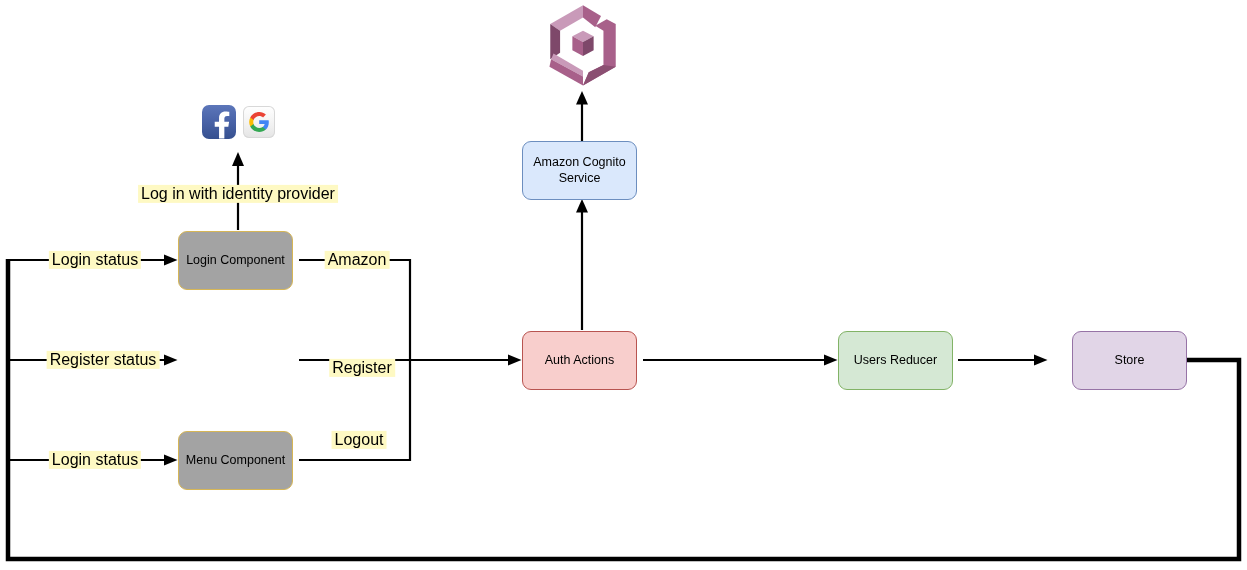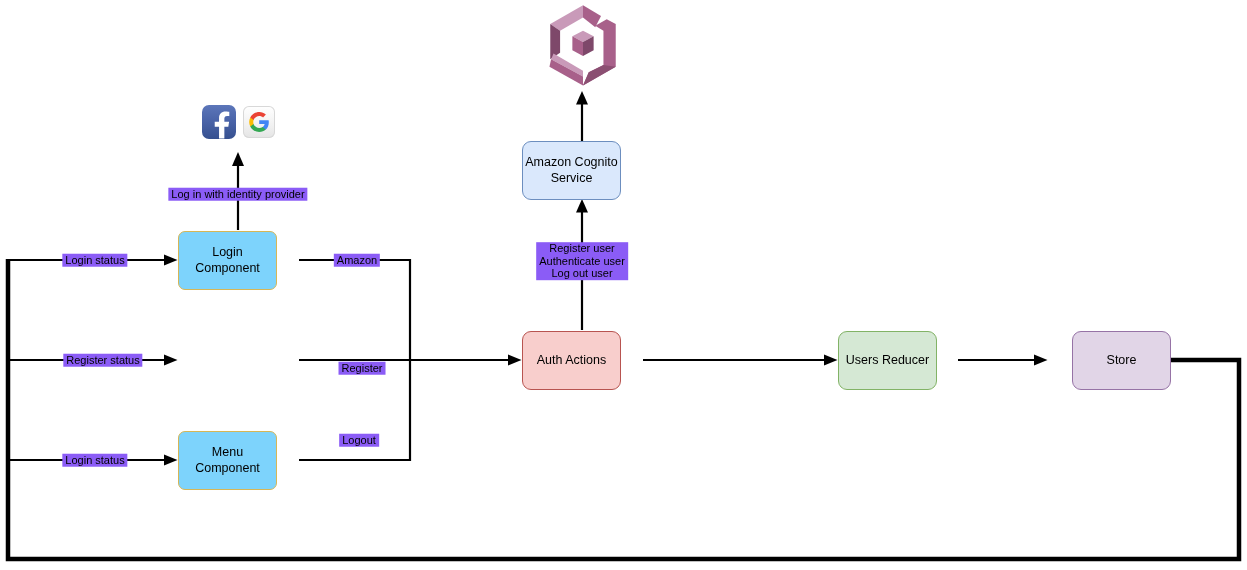--- a/index.html
+++ b/index.html
@@ -3,40 +3,40 @@
 <meta charset="utf-8">
 <style>
   html,body{margin:0;padding:0;background:#ffffff;}
   #canvas{
     position:relative;width:1247px;height:570px;background:#ffffff;
     font-family:"Liberation Sans","DejaVu Sans",sans-serif;color:#000;
     overflow:hidden;
   }
   #wires{position:absolute;left:0;top:0;z-index:1;}
   .node{
-    position:absolute;width:99px;height:59px;z-index:3;
+    position:absolute;width:115px;height:59px;z-index:3;
     border-radius:9px;border:1.6px solid #000;
     display:flex;align-items:center;justify-content:center;
     text-align:center;font-size:12.5px;line-height:1.25;padding:2px;
     box-sizing:border-box;
   }
-  .n-yellow{background:#7dd3fc;border-color:#d6b656;border-radius:7px;}
+  .n-yellow{background:#a3a3a3;border-color:#d6b656;}
   .n-blue{background:#dae8fc;border-color:#6c8ebf;}
   .n-red{background:#f8cecc;border-color:#b85450;}
   .n-green{background:#d5e8d4;border-color:#82b366;}
   .n-purple{background:#e1d5e7;border-color:#9673a6;}
   .node-login{left:178px;top:231px;}
   .node-register{left:178px;top:331px;}
   .node-menu{left:178px;top:431px;}
   .node-auth{left:522px;top:331px;}
   .node-cognito{left:522px;top:141px;}
   .node-reducer{left:838px;top:331px;align-items:center;}
   .node-store{left:1048px;top:331px;margin-left:24px;}
   .elabel{
-    position:absolute;z-index:2;background:#8b5cf6;font-size:11px;
+    position:absolute;z-index:2;background:#fef9c3;font-size:16px;
     line-height:1.14;text-align:center;white-space:pre-line;
     transform:translate(-50%,-50%);padding:0 3px;
   }
   .tile{position:absolute;z-index:3;overflow:hidden;}
   .fb-tile{
     left:202px;top:105px;width:34px;height:34px;border-radius:7px;
     background:linear-gradient(180deg,#5c76b9 0%,#4a64a9 45%,#36508f 100%);
   }
   .fb-tile svg{position:absolute;left:58%;bottom:-1px;transform:translateX(-50%);}
   .g-tile{
@@ -90,23 +90,20 @@
     </g>
   </svg>
 
   <div class="elabel" style="left:95px;top:260px;">Login status</div>
   <div class="elabel" style="left:103px;top:360px;">Register status</div>
   <div class="elabel" style="left:95px;top:460px;">Login status</div>
   <div class="elabel" style="left:357px;top:260px;">Amazon</div>
   <div class="elabel" style="left:362px;top:360px;margin-top:8px;">Register</div>
   <div class="elabel" style="left:359px;top:440px;">Logout</div>
   <div class="elabel" style="left:238px;top:194px;">Log in with identity provider</div>
-  <div class="elabel" style="left:582px;top:261px;">Register user
-Authenticate user
-Log out user</div>
 
   <div class="node n-yellow node-login">
       <span>Login Component</span>
     </div>
   <div class="node n-red node-auth">
       <span>Auth Actions</span>
     </div>
   <div class="node n-yellow node-menu">
       <span>Menu Component</span>
     </div>

